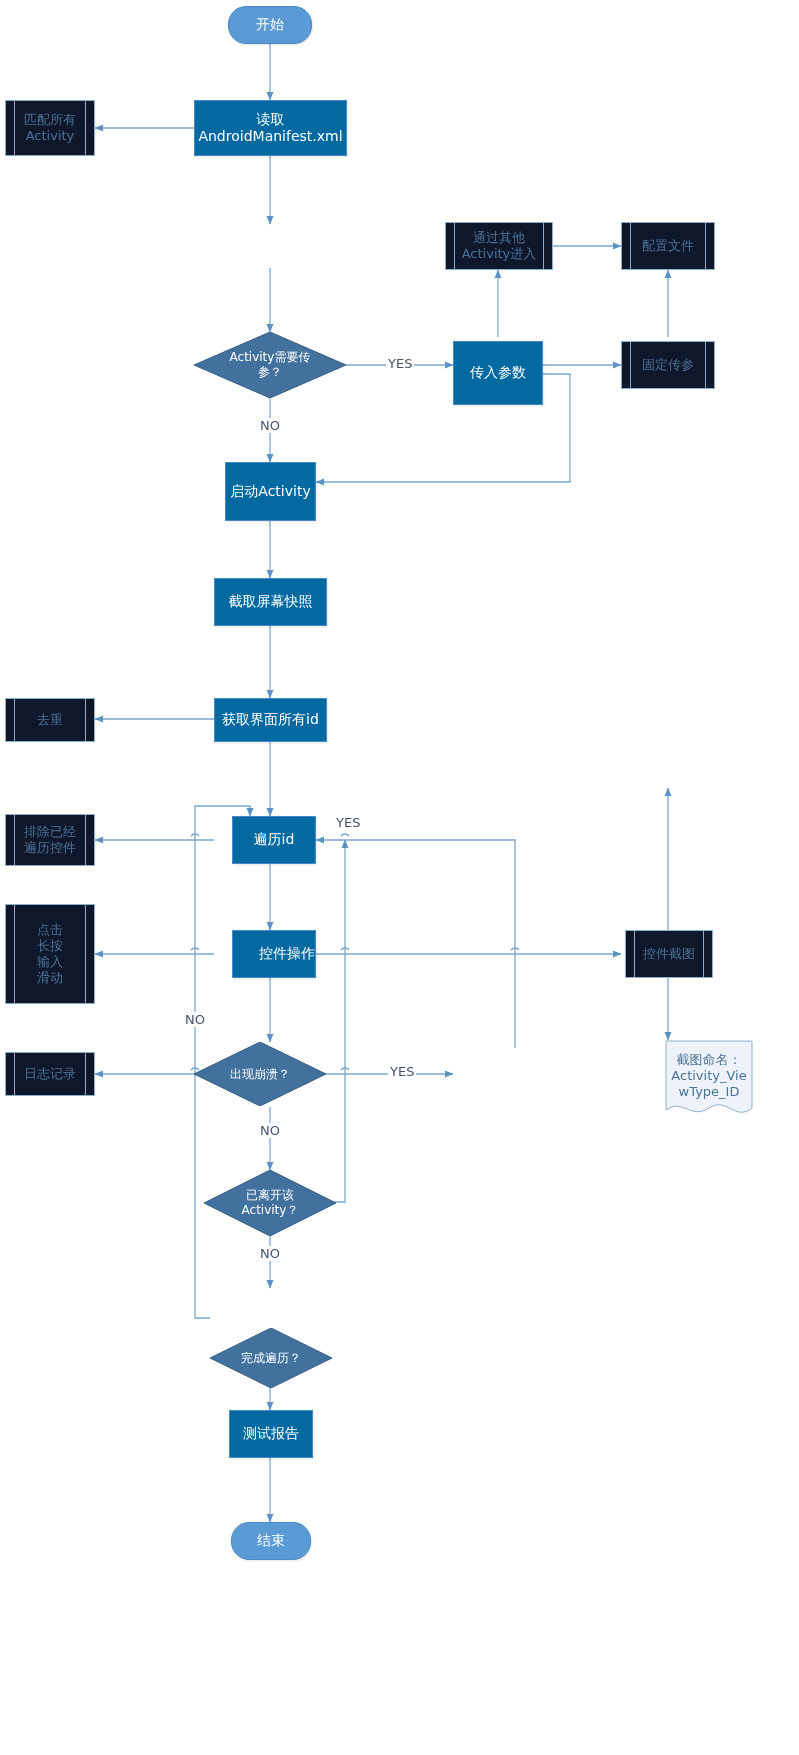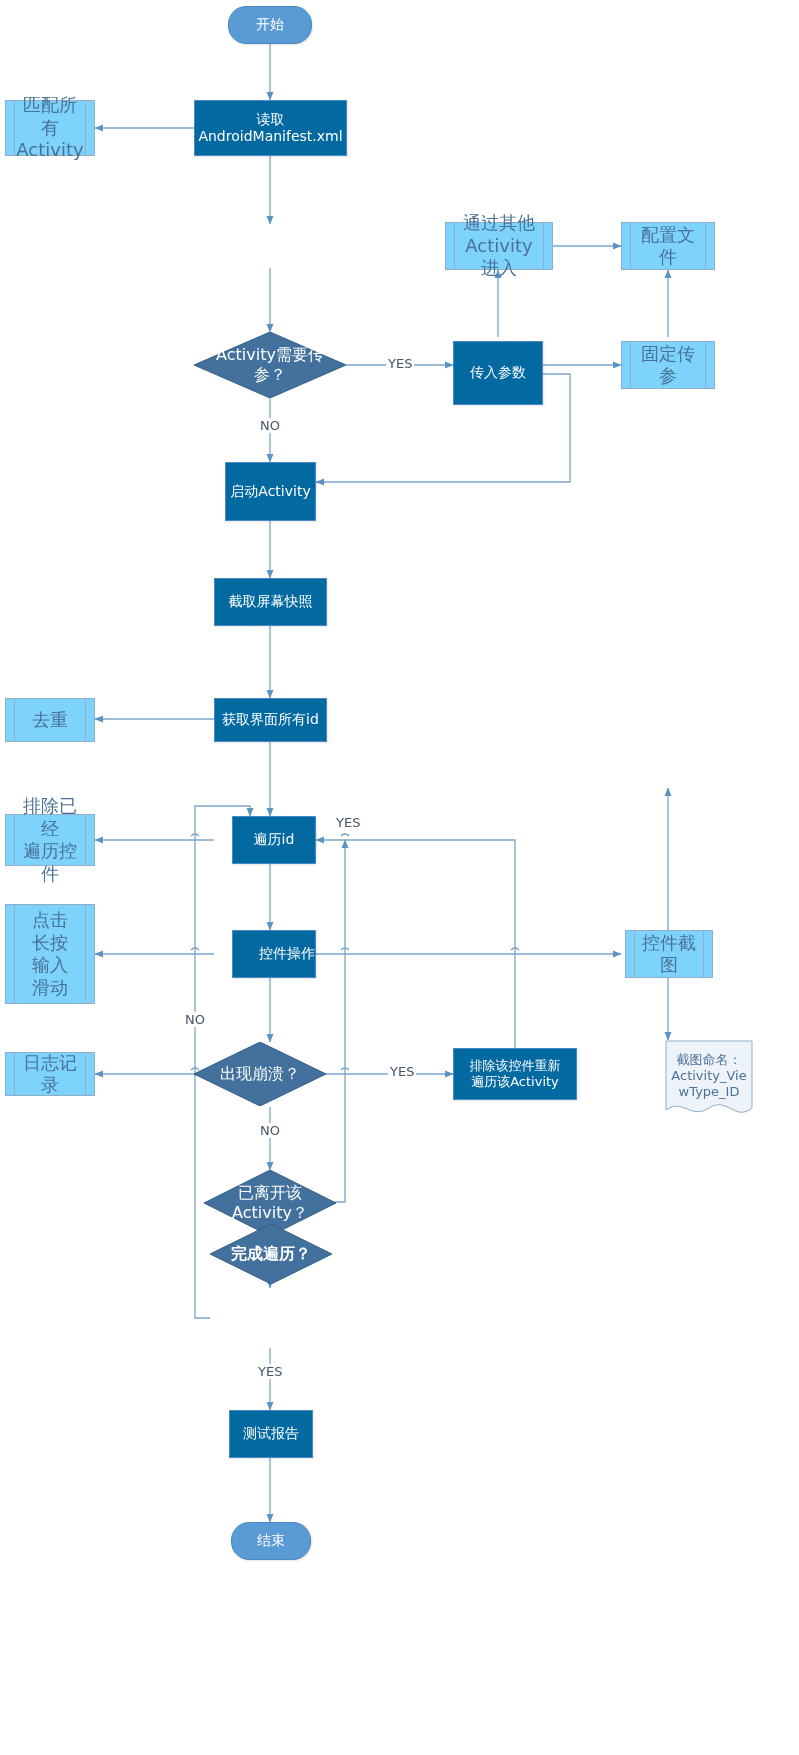--- a/index.html
+++ b/index.html
@@ -9,25 +9,25 @@
 
   .node{position:absolute;box-sizing:border-box;display:flex;align-items:center;
         justify-content:center;text-align:center;line-height:1.25;}
   
   .proc{background:#0369a1;border:1px solid #4a8ac4;color:#ffffff;font-size:14px;
         box-shadow:1px 1px 2px rgba(0,0,0,0.10);}
   
   .term{background:#5b9bd5;border:1px solid #4a8ac4;color:#ffffff;font-size:14px;
         border-radius:18px;box-shadow:1px 1px 2px rgba(0,0,0,0.10);}
   
-  .dec{color:#ffffff;font-size:16px;}
+  .dec{color:#ffffff;font-size:12px;}
   .dec .dlabel{position:relative;z-index:2;padding:0 12px;}
   .dec svg.dshape{position:absolute;left:0;top:0;width:100%;height:100%;z-index:1;}
   
-  .pre{background:#7dd3fc;border:1px solid #8faec9;color:#4a7296;font-size:18px;}
+  .pre{background:#0f172a;border:1px solid #8faec9;color:#4a7296;font-size:13px;}
   .pre .bar{position:absolute;top:0;bottom:0;width:0;border-left:1px solid #8faec9;}
   .pre .bl{left:8px;}
   .pre .br{right:8px;}
   .pre .ptext{position:relative;z-index:2;padding:0 12px;}
   
   .docshape{color:#4a7296;font-size:13px;}
   .docshape svg.doc{position:absolute;left:0;top:0;width:100%;height:100%;}
   .docshape .dtext{position:relative;z-index:2;padding:0 6px;width:100%;}
 
   .elabel{position:absolute;color:#44546a;font-size:13px;background:#ffffff;
@@ -232,34 +232,30 @@
     </svg>
     <span class="dlabel">出现崩溃？</span>
   </div>
 
   <div class="node pre" style="left:5px;top:1052px;width:90px;height:44px;">
     <span class="bar bl"></span>
     <span class="bar br"></span>
     <span class="ptext">日志记录</span>
   </div>
 
-  <div class="node proc" style="left:453px;top:1048px;width:124px;height:52px;">
-    <span style="white-space:pre-line;font-size:13px;">排除该控件重新
-遍历该Activity</span>
-  </div>
 
   <div class="node dec" style="left:204px;top:1170px;width:132px;height:66px;">
     <svg class="dshape" viewBox="0 0 132 66" preserveAspectRatio="none">
       <polygon points="66,0 132,33 66,66 0,33" fill="#41719c" stroke="#355f87" stroke-width="1"></polygon>
     </svg>
     <span class="dlabel" style="white-space:pre-line;">已离开该
 Activity？</span>
   </div>
 
-  <div class="node dec" style="left:210px;top:1224px;width:122px;height:60px;font-weight:bold;">
+  <div class="node dec" style="left:210px;top:1328px;width:122px;height:60px;">
     <svg class="dshape" viewBox="0 0 122 60" preserveAspectRatio="none">
       <polygon points="61,0 122,30 61,60 0,30" fill="#41719c" stroke="#355f87" stroke-width="1"></polygon>
     </svg>
     <span class="dlabel">完成遍历？</span>
   </div>
 
   <div class="node proc" style="left:229px;top:1410px;width:84px;height:48px;">
     <span>测试报告</span>
   </div>
 

